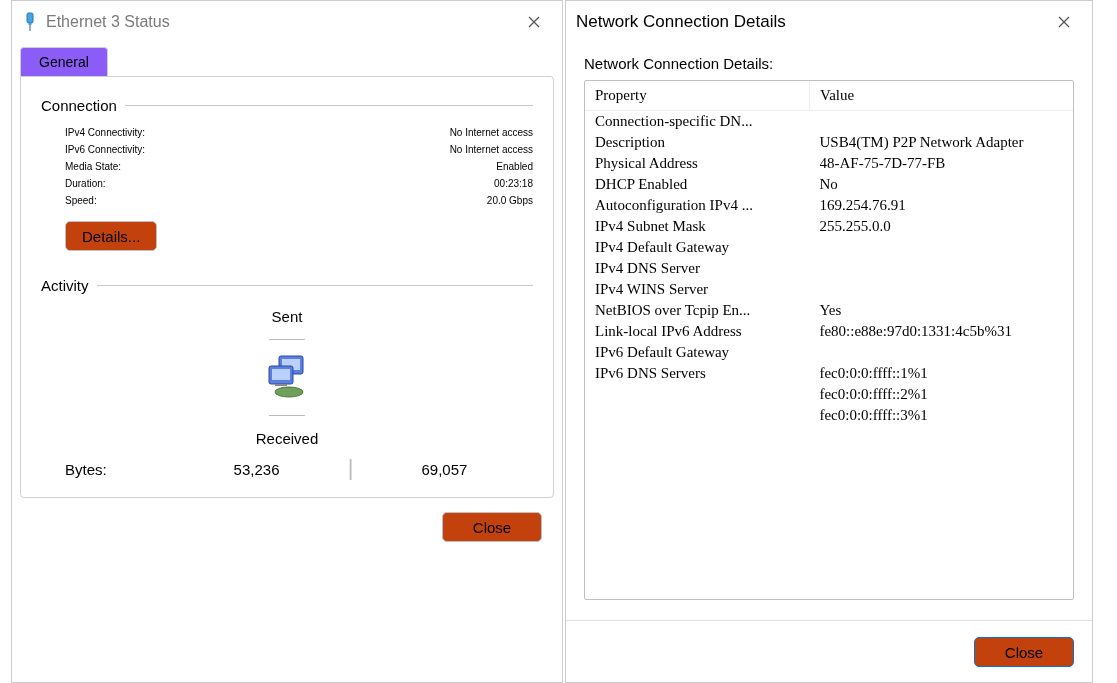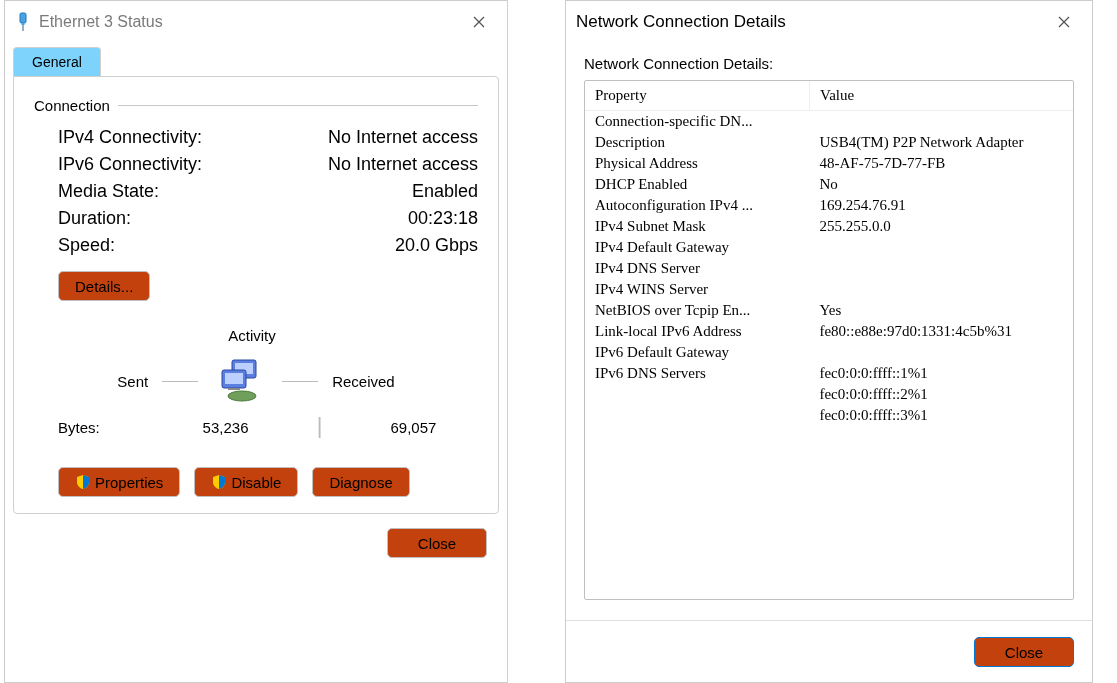--- a/index.html
+++ b/index.html
@@ -12,22 +12,22 @@
     width: 1117px;
     height: 683px;
     position: relative;
   }
   .dialog {
     position: absolute;
     background: #fff;
     border: 1px solid #ccc;
   }
   .dlg-status {
-    left: 4px; top: 0;
-    width: 504px;
+    left: 11px; top: 0;
+    width: 552px;
     height: 683px;
     border-right: 1px solid #d0d0d0;
   }
   .dlg-details {
     left: 565px; top: 0;
     width: 528px;
     height: 683px;
   }
   .titlebar {
     display: flex;
@@ -58,21 +58,21 @@
   
   .tabs {
     display: flex;
     margin: 4px 8px 0 8px;
   }
   .tab {
     padding: 6px 18px;
     border: 1px solid #d0d0d0;
     border-bottom: none;
     border-radius: 4px 4px 0 0;
-    background: #7dd3fc;
+    background: #8b5cf6;
     font-size: 14px;
     cursor: pointer;
   }
   .tab-panel-border {
     margin: 0 8px;
     border: 1px solid #d0d0d0;
     border-radius: 0 4px 4px 4px;
     padding: 12px 20px 16px 20px;
   }
   .fieldset-title {
@@ -86,21 +86,21 @@
   }
   .fieldset-title .rule {
     flex: 1;
     height: 1px;
     background: #c8c8c8;
   }
   .kv-row {
     display: flex;
     justify-content: space-between;
     padding: 3px 0 3px 24px;
-    font-size: 18px;
+    font-size: 10px;
   }
   .kv-row .k { white-space: nowrap; }
   .kv-row .v { white-space: nowrap; }
   .btn {
     display: inline-flex;
     align-items: center;
     justify-content: center;
     gap: 4px;
     border: 1px solid #c0c0c0;
     border-radius: 5px;
@@ -112,20 +112,21 @@
   }
   .details-btn-row { padding-left: 24px; margin-top: 12px; }
 
   .activity-graphic {
     display: flex;
     align-items: center;
     justify-content: center;
     gap: 14px;
     margin: 14px 0 8px 0;
     font-size: 15px;
+    flex-direction: column;
   }
   .line { width: 36px; height: 1px; background: #bbb; }
   .bytes-row {
     display: flex;
     align-items: baseline;
     margin-top: 4px;
     font-size: 15px;
     gap: 31px;
   }
   .bytes-row .bl { width: 120px; padding-left:24px; }
@@ -245,21 +246,21 @@
     </div>
     <div class="kv-row">
       <span class="k">Speed:</span>
       <span class="v">20.0 Gbps</span>
     </div>
 
     <div class="details-btn-row">
       <button class="btn">Details...</button>
     </div>
 
-    <div class="fieldset-title" style="margin-top:26px;flex-direction:column;">
+    <div class="fieldset-title" style="margin-top:26px;">
       <span class="legend">Activity</span>
       <span class="rule"></span>
     </div>
 
     <div class="activity-graphic">
       <span>Sent</span>
       <span class="line"></span>
       <span>
         <svg width="56" height="44" viewBox="0 0 56 44">
           <rect x="20" y="2" width="24" height="18" rx="2" fill="#5a7fe0" stroke="#2a4aa0"></rect>
@@ -274,41 +275,20 @@
       <span>Received</span>
     </div>
 
     <div class="bytes-row">
       <span class="bl">Bytes:</span>
       <span class="sent">53,236</span>
       <span class="divider">|</span>
       <span class="recv">69,057</span>
     </div>
 
-    <div class="action-row">
-      <button class="btn">
-        <span class="shield">
-          <svg viewBox="0 0 16 16">
-              <path d="M8 1 L14 3 V8 C14 12 11 14.5 8 15 C5 14.5 2 12 2 8 V3 Z" fill="#ffcc00"></path>
-              <path d="M8 1 L14 3 V8 C14 12 11 14.5 8 15 V1 Z" fill="#0078d4"></path>
-            </svg>
-        </span>
-        <span>Properties</span>
-      </button>
-      <button class="btn">
-        <span class="shield">
-          <svg viewBox="0 0 16 16">
-              <path d="M8 1 L14 3 V8 C14 12 11 14.5 8 15 C5 14.5 2 12 2 8 V3 Z" fill="#ffcc00"></path>
-              <path d="M8 1 L14 3 V8 C14 12 11 14.5 8 15 V1 Z" fill="#0078d4"></path>
-            </svg>
-        </span>
-        <span>Disable</span>
-      </button>
-      <button class="btn">Diagnose</button>
-    </div>
   </div>
 
   <div class="footer-close">
     <button class="btn">Close</button>
   </div>
 </div>
 
 <div class="dialog dlg-details">
   <div class="titlebar">
     <span class="title">Network Connection Details</span>

